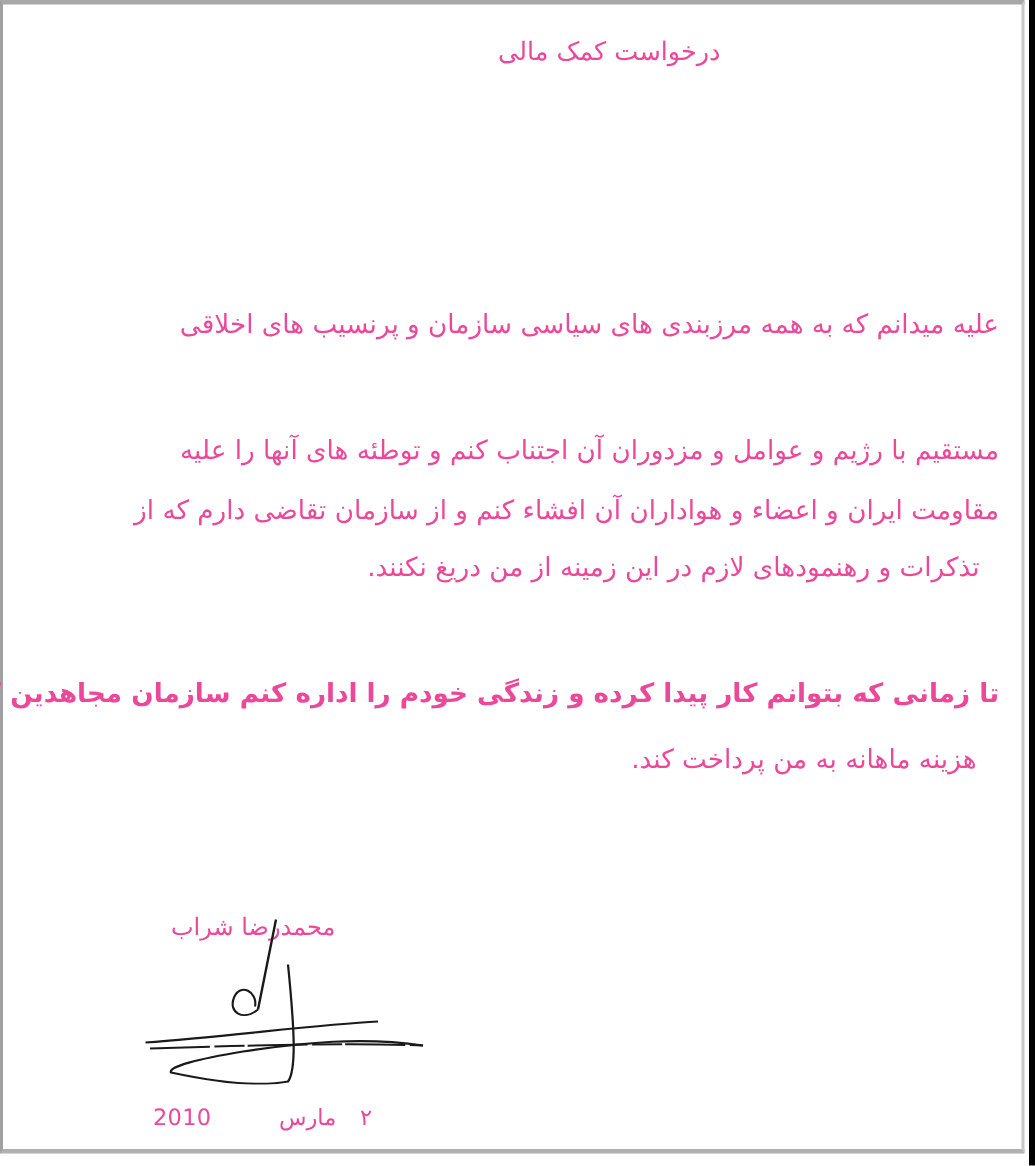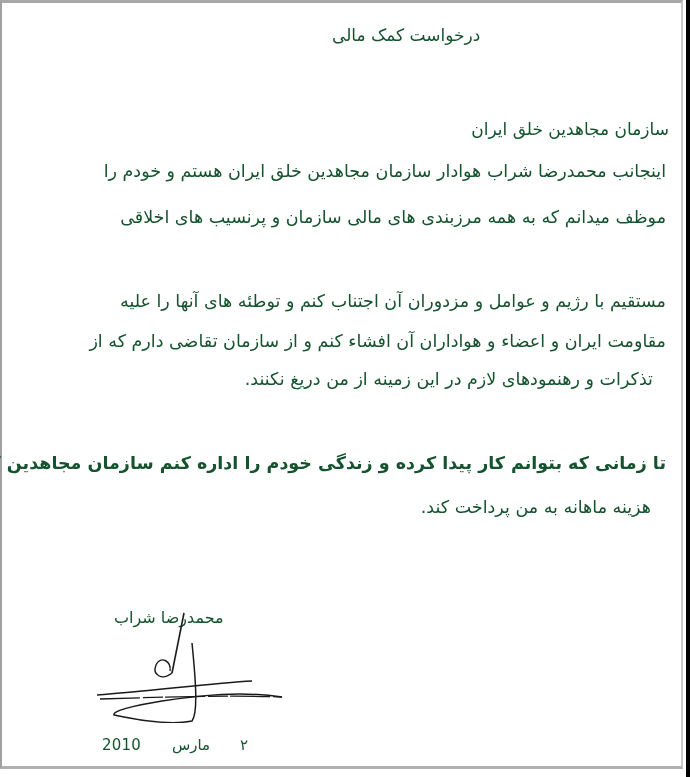--- a/index.html
+++ b/index.html
@@ -29,21 +29,21 @@
     .outer-right {
       position: absolute;
       right: 0;
       top: 0;
       width: 4px;
       height: 777px;
       background: #000000;
     }
     .hand {
       font-family: "DejaVu Sans", sans-serif;
-      color: #14532d;
+      color: #ec4899;
       direction: rtl;
       position: absolute;
       white-space: nowrap;
       font-weight: normal;
       letter-spacing: 0.2px;
     }
     .title {
       top: 22px;
       left: 330px;
       font-size: 17px;
@@ -77,34 +77,32 @@
       left: 90px;
       top: 600px;
       width: 200px;
       height: 120px;
     }
     .date {
       top: 733px;
       font-size: 15px;
     }
     .date-day { left: 238px; }
-    .date-month { left: 170px; }
+    .date-month { left: 184px; }
     .date-year { left: 100px; }
   </style>
 </head>
 <body>
 
 <div class="page">
 
   <div class="hand title">درخواست کمک مالی</div>
 
-  <div class="hand addressee">سازمان مجاهدین خلق ایران</div>
 
-  <div class="hand line l1">اینجانب محمدرضا شراب هوادار سازمان مجاهدین خلق ایران هستم و خودم را</div>
-  <div class="hand line l2">موظف میدانم که به همه مرزبندی های مالی سازمان و پرنسیب های اخلاقی</div>
+  <div class="hand line l2">علیه میدانم که به همه مرزبندی های سیاسی سازمان و پرنسیب های اخلاقی</div>
   <div class="hand line l4">مستقیم با رژیم و عوامل و مزدوران آن اجتناب کنم و توطئه های آنها را علیه</div>
   <div class="hand line l5">مقاومت ایران و اعضاء و هواداران آن افشاء کنم و از سازمان تقاضی دارم که از</div>
   <div class="hand line l6" style="right:28px;">تذکرات و رهنمودهای لازم در این زمینه از من دریغ نکنند.</div>
   <div class="hand line l8">تا زمانی که بتوانم کار پیدا کرده و زندگی خودم را اداره کنم سازمان مجاهدین کمک</div>
   <div class="hand line l9">هزینه ماهانه به من پرداخت کند.</div>
 
   <div class="hand signer-name">محمدرضا شراب</div>
 
   <svg class="signature" viewBox="0 0 200 120">
     <path d="M92 10 C 88 30, 84 50, 80 70" stroke="#1a1a1a" stroke-width="1.6" fill="none"></path>

